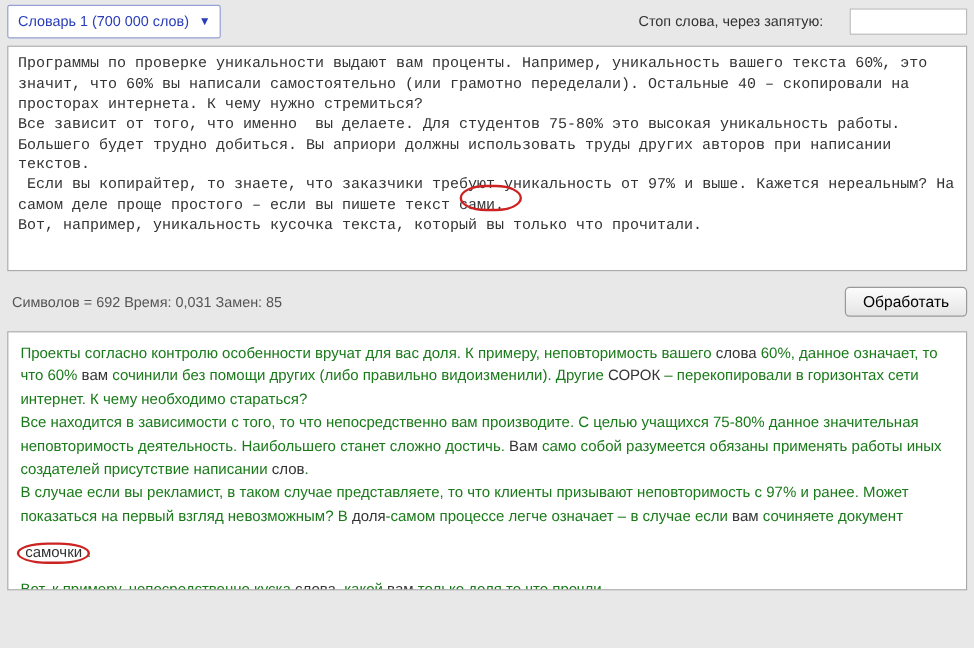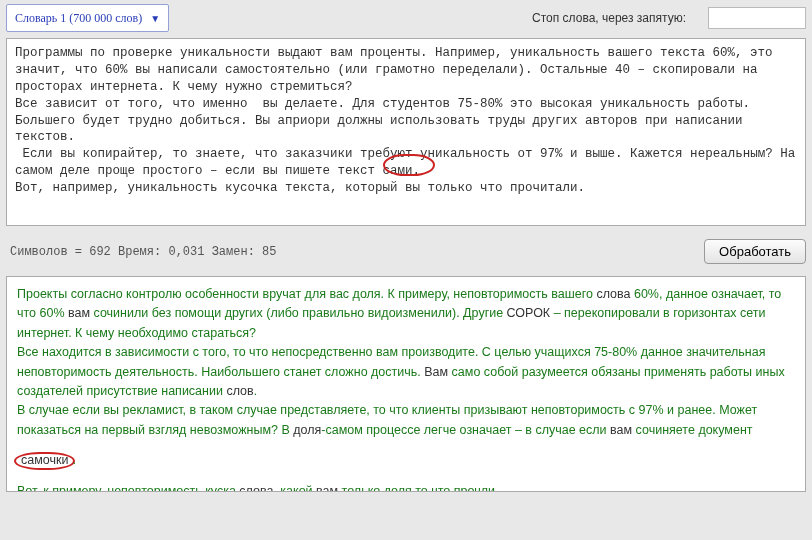--- a/index.html
+++ b/index.html
@@ -28,21 +28,20 @@
     border: 1px solid #94a0d6;
     background: #fff;
     color: #2a3db8;
     padding: 2px 8px;
     display: inline-flex;
     align-items: center;
     gap: 8px;
     cursor: pointer;
     font-size: 12px;
     border-radius: 2px;
-    font-family: Liberation Serif, serif;
   }
   .dict-select .tri {
     color: #2a3db8;
     font-size: 10px;
   }
   .stop-area {
     display: flex;
     align-items: center;
     gap: 22px;
   }
@@ -77,21 +76,20 @@
     display: flex;
     align-items: center;
     justify-content: space-between;
     margin-top: 10px;
     margin-bottom: 12px;
   }
   .stats-text {
     font-size: 12px;
     color: #555;
     padding-left: 4px;
-    font-family: Liberation Mono, monospace;
   }
   .process-btn {
     background: linear-gradient(#fcfcfc,#e4e4e4);
     border: 1px solid #999;
     border-radius: 4px;
     padding: 4px 14px;
     font-size: 13px;
     cursor: pointer;
   }
   .result-box {
@@ -156,16 +154,16 @@
     <div>
       <span>Проекты согласно контролю особенности вручат для вас доля. К примеру, неповторимость вашего </span><span class="bk">слова</span><span> 60%, данное означает, то что 60% </span><span class="bk">вам</span><span> сочинили без помощи других (либо правильно видоизменили). Другие </span><span class="bk">СОРОК</span><span> – перекопировали в горизонтах сети интернет. К чему необходимо стараться?</span>
     </div>
     <div>
       <span>Все находится в зависимости с того, то что непосредственно вам производите. С целью учащихся 75-80% данное значительная неповторимость деятельность. Наибольшего станет сложно достичь. </span><span class="bk">Вам</span><span> само собой разумеется обязаны применять работы иных создателей присутствие написании </span><span class="bk">слов</span><span>.</span>
     </div>
     <div>
       <span>В случае если вы рекламист, в таком случае представляете, то что клиенты призывают неповторимость с 97% и ранее. Может показаться на первый взгляд невозможным? В </span><span class="bk">доля</span><span>-самом процессе легче означает – в случае если </span><span class="bk">вам</span><span> сочиняете документ </span><span class="bk circle-mark">самочки</span><span>.</span>
     </div>
     <div>
-      <span>Вот, к примеру, неповторимость куска </span><span class="bk">слова</span><span>, какой </span><span class="bk">вам</span><span> только доля то что прочли.</span>
+      <span>Вот, к примеру, непосредственно куска </span><span class="bk">слова</span><span>, какой </span><span class="bk">вам</span><span> только доля то что прочли.</span>
     </div>
   </div>
 </div>
 
 </body></html>

